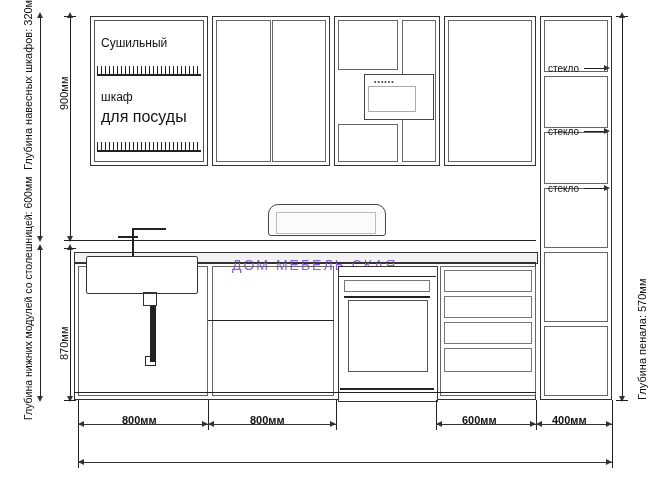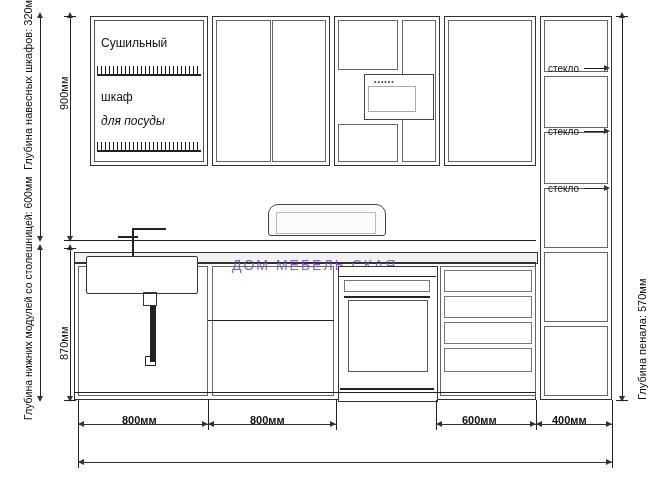--- a/index.html
+++ b/index.html
@@ -85,21 +85,21 @@
   <div class="box" style="left:90px;top:16px;width:118px;height:150px;"></div>
   <div class="box" style="left:94px;top:20px;width:110px;height:142px;border-color:#555;"></div>
 
   <div class="rackbar" style="left:97px;top:74px;width:104px;"></div>
   <div class="rack" style="left:97px;top:66px;width:104px;height:8px;"></div>
   <div class="rackbar" style="left:97px;top:150px;width:104px;"></div>
   <div class="rack" style="left:97px;top:142px;width:104px;height:8px;"></div>
 
   <div class="lbl" style="left:101px;top:36px;font-size:12px;">Сушильный</div>
   <div class="lbl" style="left:101px;top:90px;font-size:12px;">шкаф</div>
-  <div class="lbl" style="left:101px;top:114px;font-size:12px;font-style:italic;">для посуды</div>
+  <div class="lbl" style="left:101px;top:108px;font-size:16px;">для посуды</div>
 
   <div class="box" style="left:212px;top:16px;width:118px;height:150px;"></div>
   <div class="box" style="left:216px;top:20px;width:55px;height:142px;border-color:#666;"></div>
   <div class="box" style="left:272px;top:20px;width:54px;height:142px;border-color:#666;"></div>
 
   <div class="box" style="left:334px;top:16px;width:106px;height:150px;"></div>
   <div class="box" style="left:338px;top:20px;width:60px;height:50px;border-color:#666;"></div>
   <div class="box" style="left:402px;top:20px;width:34px;height:142px;border-color:#666;"></div>
   <div class="micro" style="left:364px;top:74px;width:68px;height:44px;"></div>
   <div class="dots" style="left:374px;top:78px;">••••••</div>

